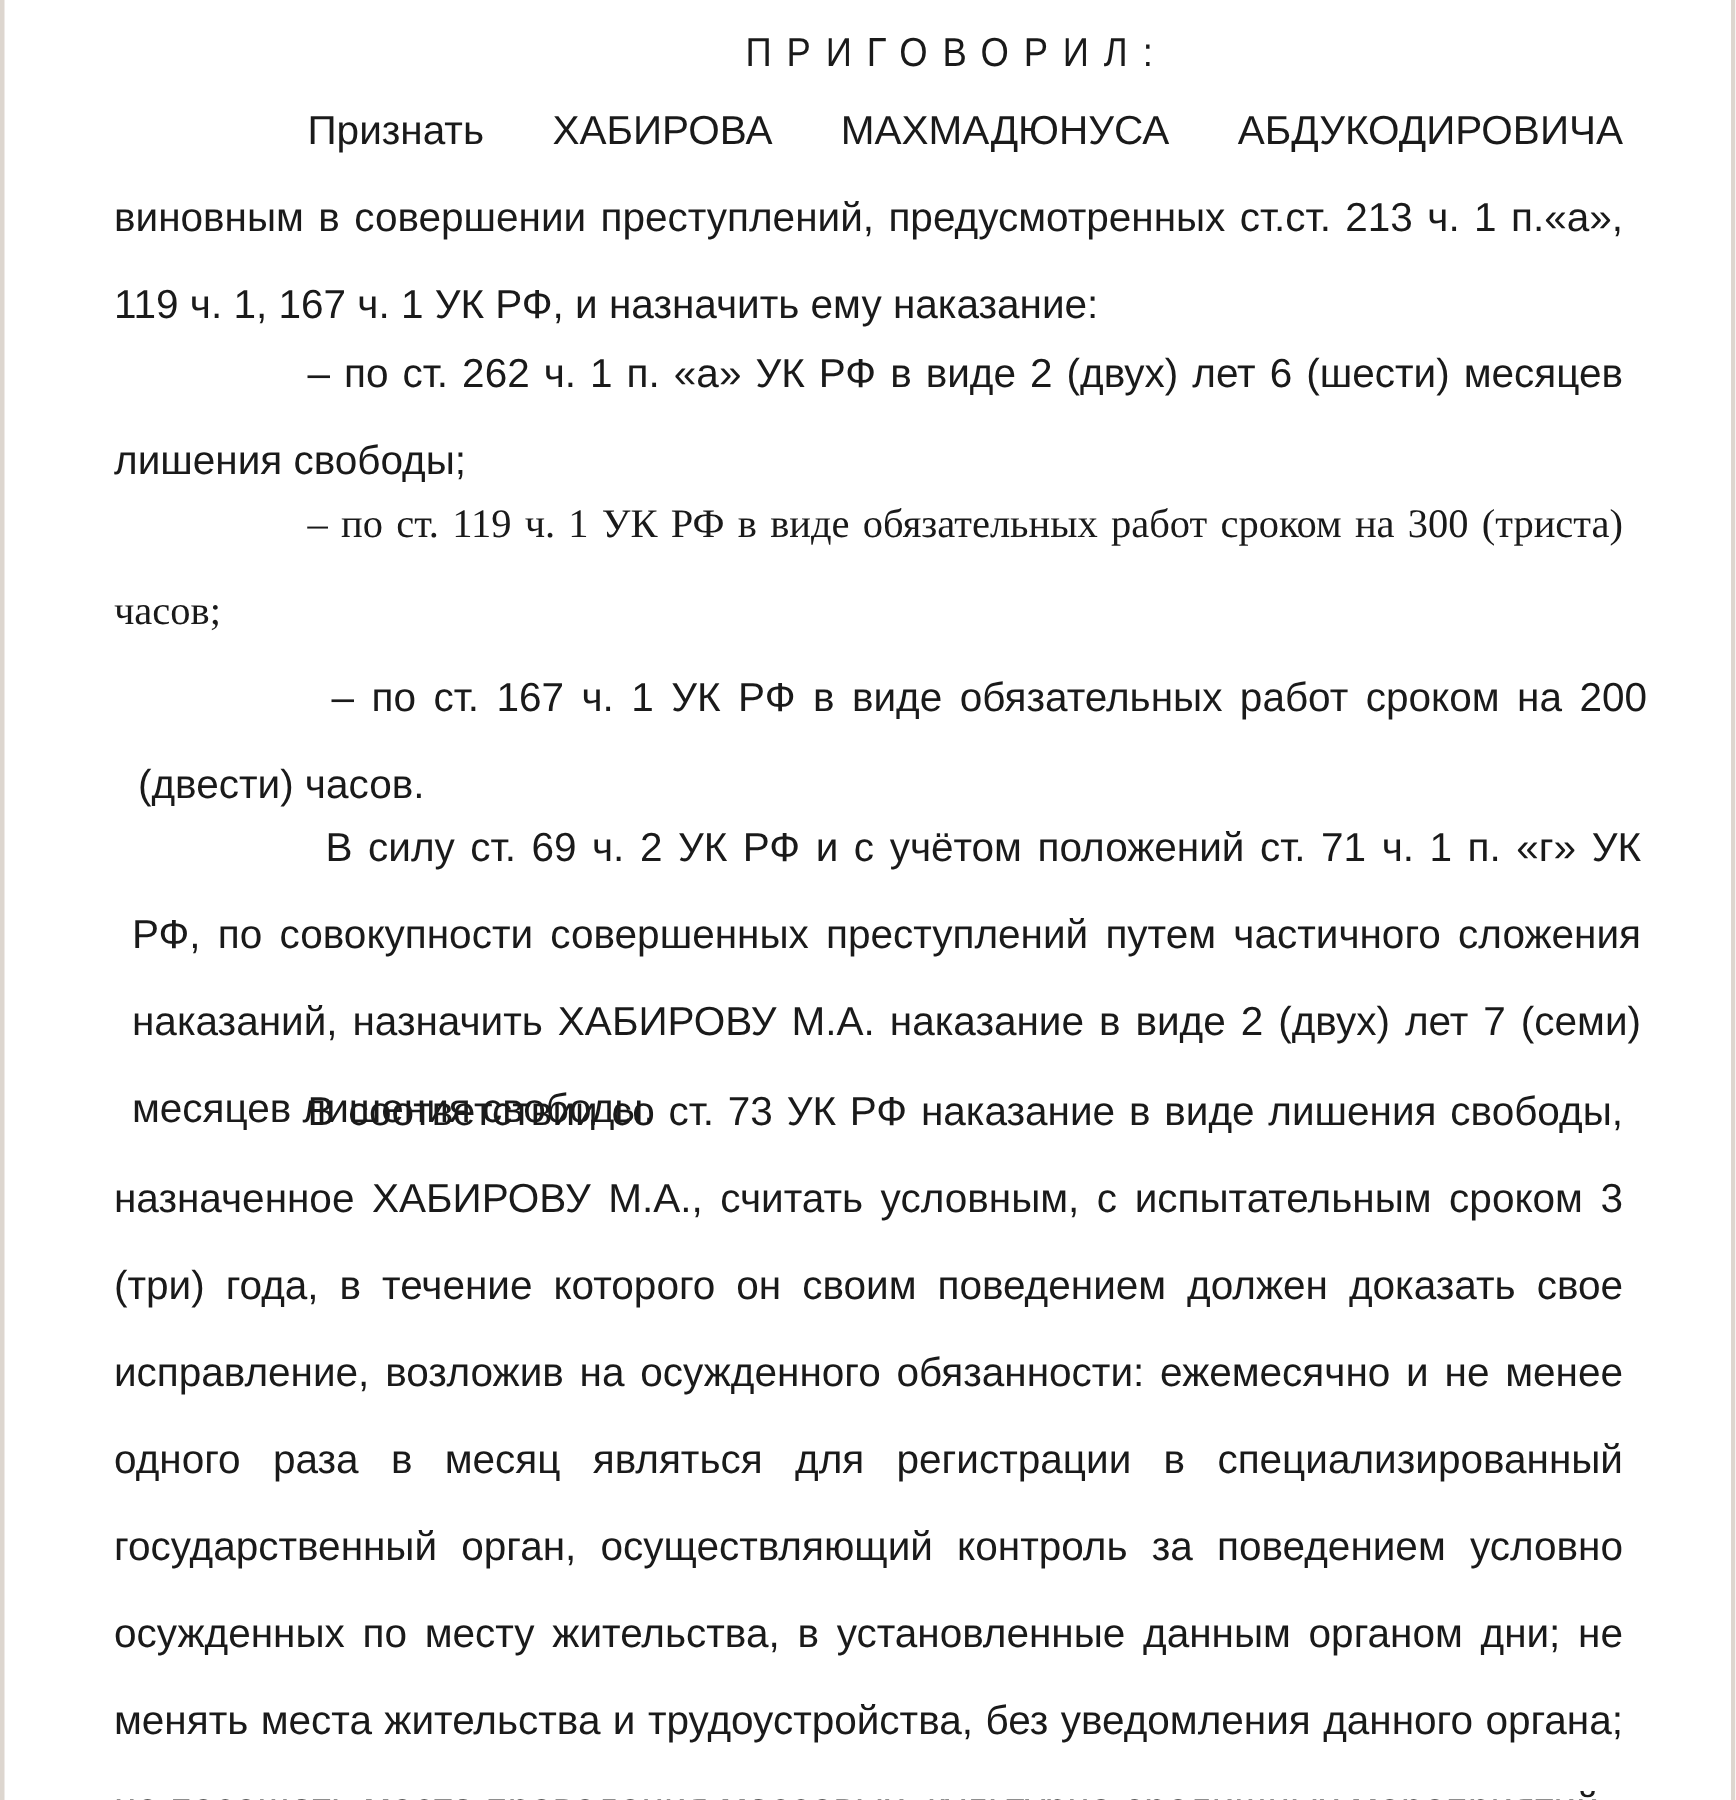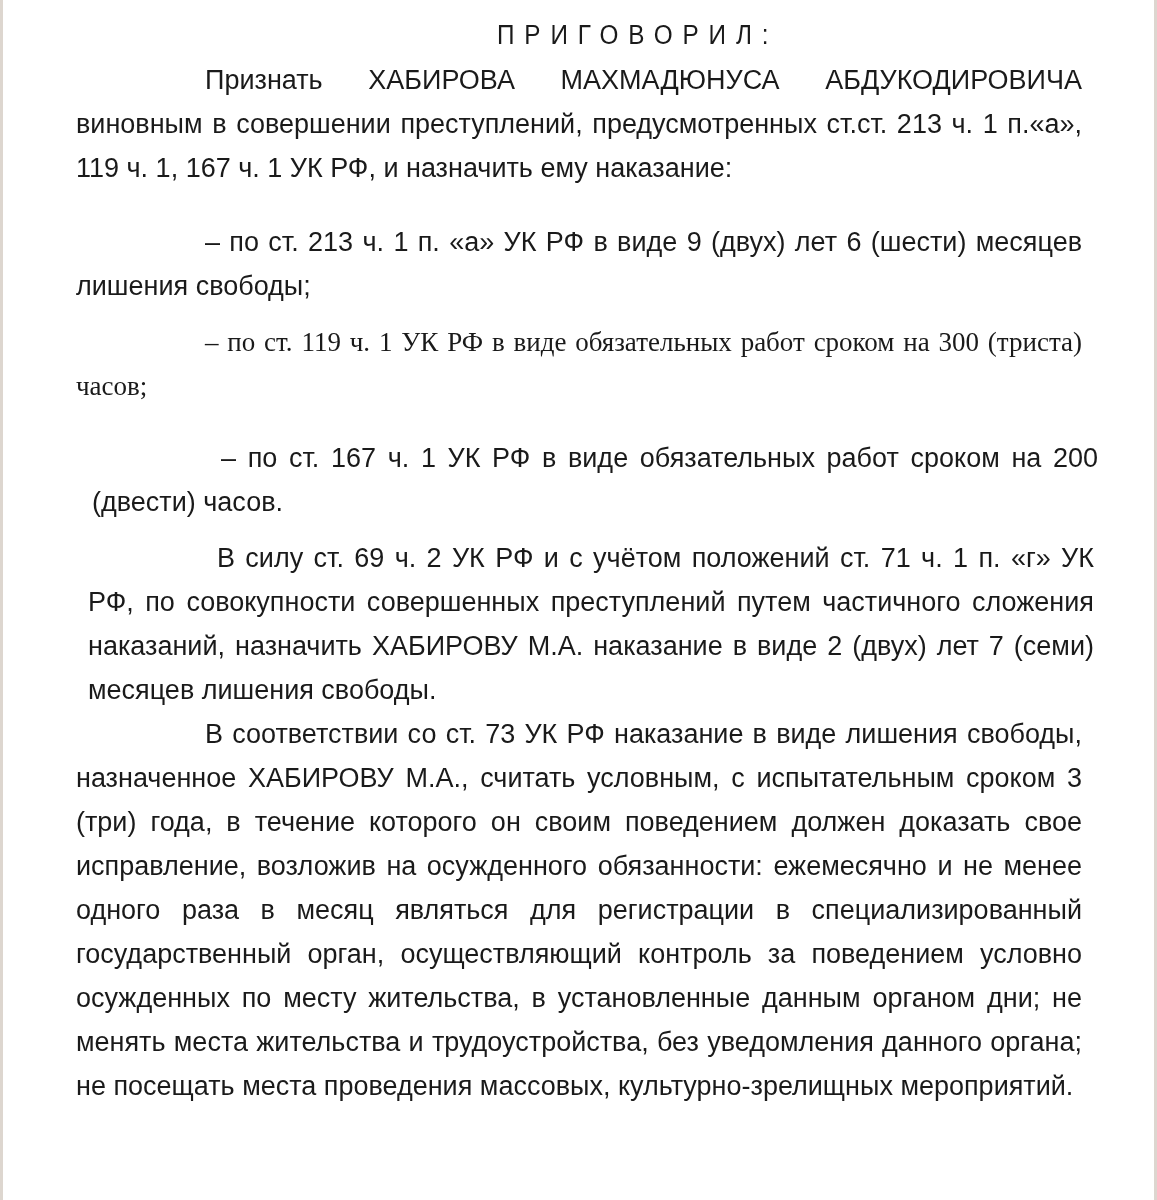--- a/index.html
+++ b/index.html
@@ -12,37 +12,37 @@
     }
     .edge-left { position: absolute; left: 0; top: 0; width: 3px; height: 1200px; background: #ddd6cf; }
     .edge-right { position: absolute; right: 0; top: 0; width: 3px; height: 1200px; background: #ddd6cf; }
     .title {
       position: absolute; top: 20px; left: 497px;
       font-size: 27px; letter-spacing: 11px; color: #1a1a1a;
       transform: scaleX(0.9); transform-origin: left top;
     }
     .para {
       position: absolute; left: 76px; width: 1006px;
-      font-size: 27px; line-height: 44px;
+      font-size: 27px; line-height: 58px;
       text-align: justify;
       text-align-last: left;
     }
     .para .indent { display: inline-block; width: 129px; }
   </style>
 </head>
 <body>
 
 <div class="edge-left"></div>
 <div class="edge-right"></div>
 
 <div class="title">ПРИГОВОРИЛ:</div>
 
 <p class="para" style="top:58px;margin:0;"><span class="indent"></span><span>Признать ХАБИРОВА МАХМАДЮНУСА АБДУКОДИРОВИЧА виновным в совершении преступлений, предусмотренных ст.ст. 213 ч. 1 п.«а», 119 ч. 1, 167 ч. 1 УК РФ, и назначить ему наказание:</span></p>
 
-<p class="para" style="top:220px;margin:0;"><span class="indent"></span><span>– по ст. 213 ч. 1 п. «а» УК РФ в виде 9 (двух) лет 6 (шести) месяцев лишения свободы;</span></p>
+<p class="para" style="top:220px;margin:0;"><span class="indent"></span><span>– по ст. 262 ч. 1 п. «а» УК РФ в виде 2 (двух) лет 6 (шести) месяцев лишения свободы;</span></p>
 
 <p class="para" style="top:320px;margin:0;font-family:Liberation Serif, serif;"><span class="indent"></span><span>– по ст. 119 ч. 1 УК РФ в виде обязательных работ сроком на 300 (триста) часов;</span></p>
 
 <p class="para" style="top:420px;margin:16px;"><span class="indent"></span><span>– по ст. 167 ч. 1 УК РФ в виде обязательных работ сроком на 200 (двести) часов.</span></p>
 
 <p class="para" style="top:524px;margin:12px;"><span class="indent"></span><span>В силу ст. 69 ч. 2 УК РФ и с учётом положений ст. 71 ч. 1 п. «г» УК РФ, по совокупности совершенных преступлений путем частичного сложения наказаний, назначить ХАБИРОВУ М.А. наказание в виде 2 (двух) лет 7 (семи) месяцев лишения свободы.</span></p>
 
 <p class="para" style="top:712px;margin:0;"><span class="indent"></span><span>В соответствии со ст. 73 УК РФ наказание в виде лишения свободы, назначенное ХАБИРОВУ М.А., считать условным, с испытательным сроком 3 (три) года, в течение которого он своим поведением должен доказать свое исправление, возложив на осужденного обязанности: ежемесячно и не менее одного раза в месяц являться для регистрации в специализированный государственный орган, осуществляющий контроль за поведением условно осужденных по месту жительства, в установленные данным органом дни; не менять места жительства и трудоустройства, без уведомления данного органа; не посещать места проведения массовых, культурно-зрелищных мероприятий.</span></p>
 
 </body></html>

